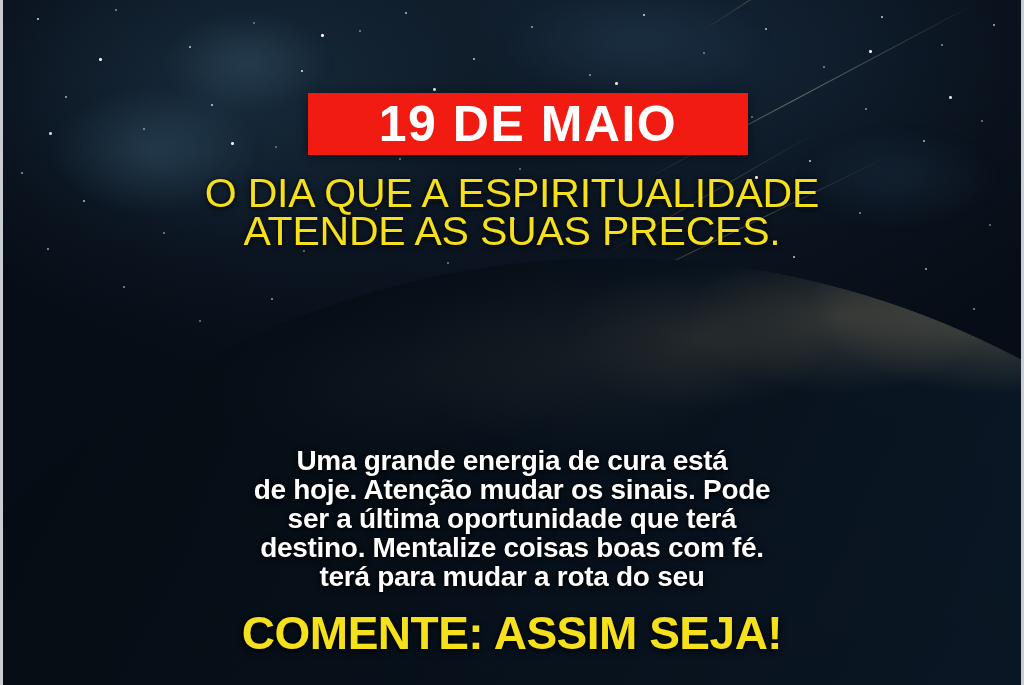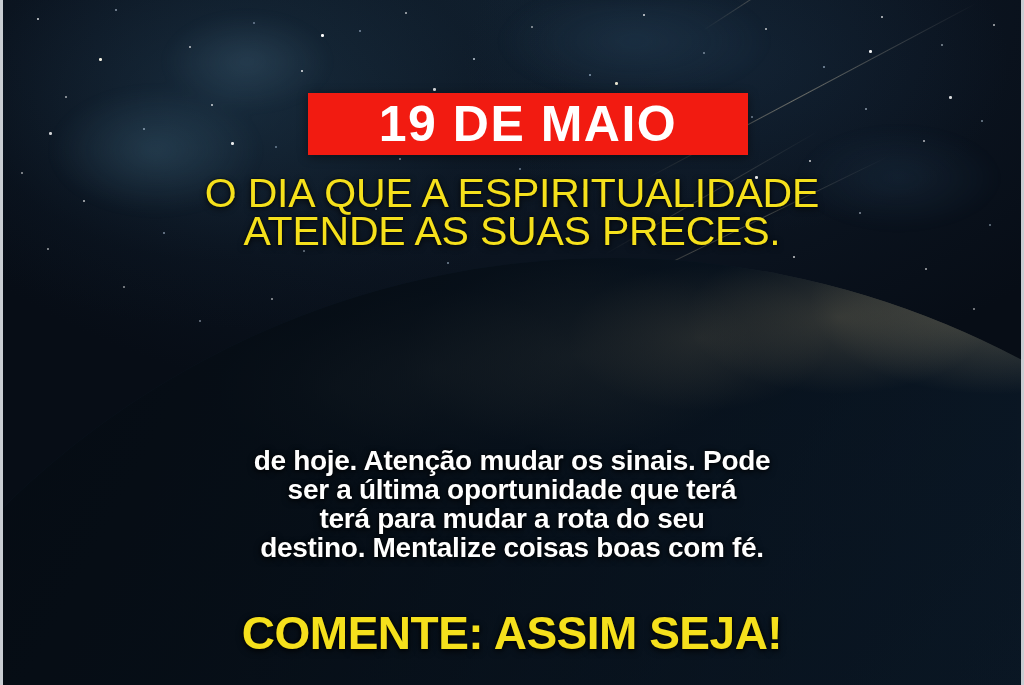--- a/index.html
+++ b/index.html
@@ -256,23 +256,24 @@
   <div class="date-badge">
     <span>19 DE MAIO</span>
   </div>
 
   <div class="headline">
     <span class="l1">O DIA QUE A ESPIRITUALIDADE</span>
     <span class="l2">ATENDE AS SUAS PRECES.</span>
   </div>
 
   <div class="body-copy">
+    <span>Uma grande energia de cura está</span>
     <span>de hoje. Atenção mudar os sinais. Pode</span>
     <span>ser a última oportunidade que terá</span>
+    <span>destino. Mentalize coisas boas com fé.</span>
     <span>terá para mudar a rota do seu</span>
-    <span>destino. Mentalize coisas boas com fé.</span>
   </div>
 
   <div class="cta">
     <span>COMENTE: ASSIM SEJA!</span>
   </div>
 
 </div>
 
 </body></html>

